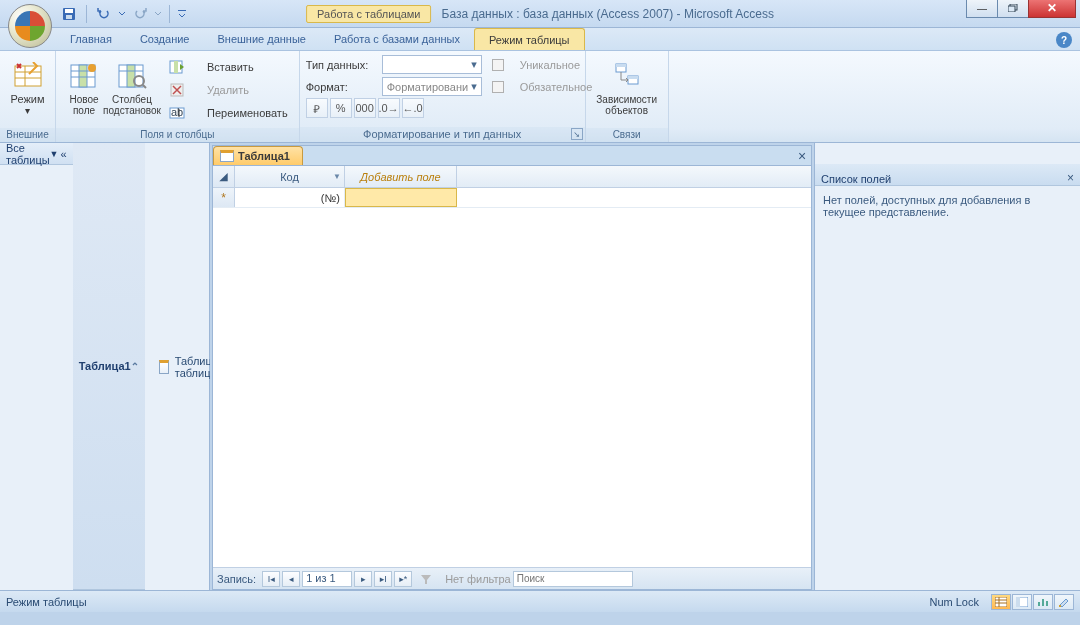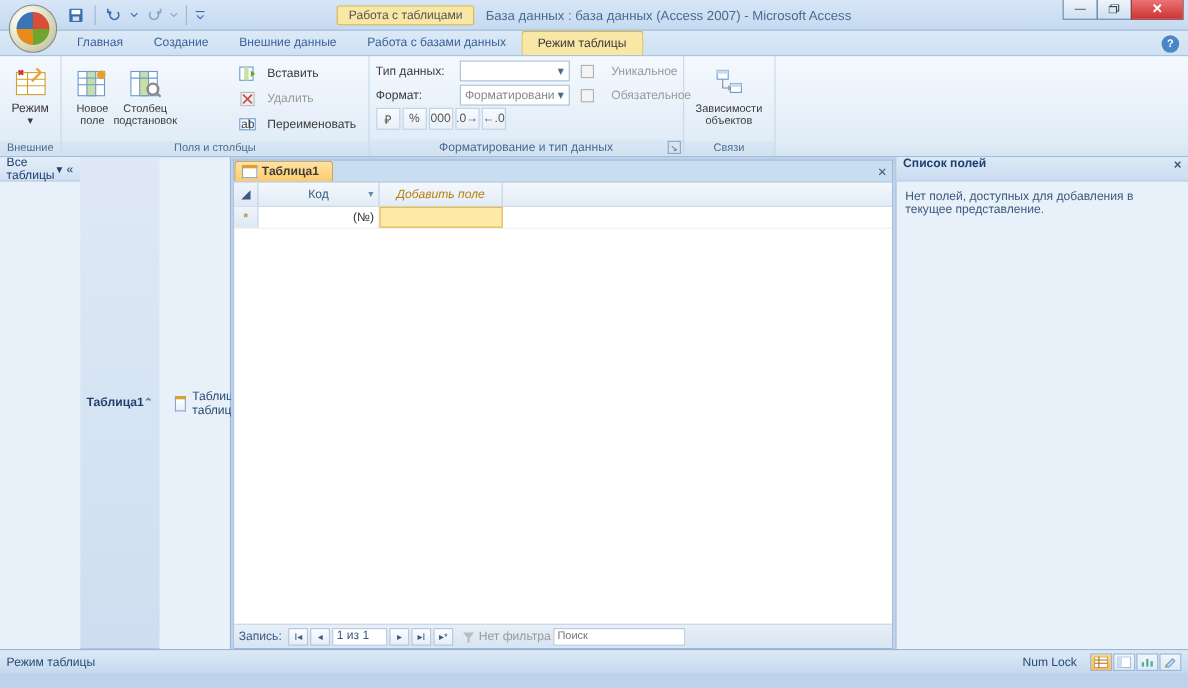--- a/index.html
+++ b/index.html
@@ -29,21 +29,21 @@
 .ribbon { height: 92px; background: linear-gradient(#f4f9fe, #e1ecf7 85%, #d5e4f2); display: flex; border-bottom: 1px solid #9cb6d6; }
 .rgroup { border-right: 1px solid #c6d7ea; display: flex; flex-direction: column; }
 .rgroup-body { flex: 1; display: flex; align-items: flex-start; padding: 3px 4px; }
 .rgroup-label { text-align: center; font-size: 10px; color: #4a6b8f; padding: 1px 0 2px; background: rgba(200,220,240,.3); position: relative; }
 .dlauncher { position: absolute; right: 2px; top: 1px; width: 12px; height: 12px; border: 1px solid #8aa6c6; font-size: 8px; color: #4a6b8f; display: flex; align-items: center; justify-content: center; }
 .big-btn { display: flex; flex-direction: column; align-items: center; justify-content: center; width: 48px; height: 68px; padding: 2px; text-align: center; color: #3b3b3b; border: 1px solid transparent; border-radius: 3px; }
 .big-btn.active { background: linear-gradient(#ffd97a,#ffb950); border-color: #d09030; }
 .big-btn .ico { width: 32px; height: 32px; margin-bottom: 2px; display: flex; align-items: center; justify-content: center; }
 .big-btn .lbl { font-size: 10px; line-height: 11px; }
 .small-btn-row { display: flex; flex-direction: column; gap: 2px; padding: 2px; }
-.small-btn { display: flex; align-items: center; gap: 4px; padding: 2px 4px; color: #3b3b3b; border: 1px solid transparent; border-radius: 2px; height: 21px; margin-left: 48px; }
+.small-btn { display: flex; align-items: center; gap: 16px; padding: 2px 4px; color: #3b3b3b; border: 1px solid transparent; border-radius: 2px; height: 21px; }
 .small-btn.disabled { color: #9a9a9a; }
 .small-btn .ico { width: 28px; height: 16px; display: flex; align-items: center; justify-content: center; }
 .form-row { display: flex; align-items: center; gap: 4px; height: 21px; padding: 0 2px; }
 .form-lbl { color: #3b3b3b; font-size: 11px; min-width: 72px; }
 .combo { height: 19px; border: 1px solid #a8bdd8; background: #fff; display: flex; align-items: center; padding: 0 4px; min-width: 100px; font-size: 10px; color: #888; }
 .combo .dd { margin-left: auto; color: #4a6b8f; }
 .checkbox { display: flex; align-items: center; gap: 16px; color: #9a9a9a; height: 21px; padding: 0 2px; }
 .checkbox .cb { width: 12px; height: 12px; border: 1px solid #b0b0b0; background: #f4f4f4; }
 .numfmt-row { display: flex; gap: 2px; padding: 0 2px; }
 .numfmt-btn { width: 22px; height: 20px; border: 1px solid #c0d0e4; background: linear-gradient(#f8fbfe,#e8f0f8); display: flex; align-items: center; justify-content: center; font-size: 10px; color: #555; }
@@ -74,27 +74,27 @@
 .ds-row { display: flex; height: 20px; border-bottom: 1px solid #e4ecf4; }
 .ds-row .rowhdr { width: 22px; background: linear-gradient(#eef4fa,#dde8f4); border-right: 1px solid #c0d0e4; display: flex; align-items: center; justify-content: center; color: #b07820; font-size: 12px; }
 .ds-cell { border-right: 1px solid #e4ecf4; display: flex; align-items: center; padding: 0 4px; color: #333; }
 .ds-cell.col1 { width: 110px; justify-content: flex-end; }
 .ds-cell.addcol { width: 112px; background: #ffe9a8; border: 1px solid #d9b84a; }
 .ds-filler { flex: 1; background: #fff; }
 .recordnav { height: 22px; background: linear-gradient(#e8f0f8,#d6e4f2); border-top: 1px solid #c0d0e4; display: flex; align-items: center; padding: 0 4px; gap: 2px; color: #3a5a7f; }
 .recordnav .rn-lbl { margin-right: 4px; }
 .rn-btn { width: 18px; height: 16px; border: 1px solid #b4c8dc; background: linear-gradient(#fcfdff,#e6eef6); display: flex; align-items: center; justify-content: center; font-size: 9px; }
 .rn-input { width: 50px; height: 16px; border: 1px solid #b4c8dc; background: #fff; padding: 0 3px; font-size: 10px; }
-.rn-filter { display: flex; align-items: center; gap: 3px; color: #9a9a9a; margin-left: 6px; }
+.rn-filter { display: flex; align-items: center; gap: 13px; color: #9a9a9a; margin-left: 6px; }
 .rn-search { margin-left: 0; }
 .rn-search input { height: 16px; width: 120px; border: 1px solid #b4c8dc; padding: 0 3px; font-size: 10px; }
 
 
 .fieldpane { width: 266px; background: #e8f0f9; border-left: 1px solid #9cb6d6; display: flex; flex-direction: column; }
-.fieldpane-header { height: 22px; background: linear-gradient(#dce9f6,#c9dcf0); border-bottom: 1px solid #b0c6de; display: flex; align-items: flex-start; padding: 0 6px; color: #1f3f6f; font-weight: bold; }
+.fieldpane-header { height: 22px; background: linear-gradient(#dce9f6,#c9dcf0); border-bottom: 1px solid #b0c6de; display: flex; align-items: flex-end; padding: 0 6px; color: #1f3f6f; font-weight: normal; margin-top: 21px; }
 .fieldpane-header .x { margin-left: auto; font-size: 12px; color: #3a5a7f; cursor: default; }
 .fieldpane-body { padding: 8px; color: #3a5a7f; font-size: 11px; }
 
 
 .statusbar { height: 22px; background: linear-gradient(#dce9f6,#c5d9ee); border-top: 1px solid #9cb6d6; display: flex; align-items: center; padding: 0 6px; color: #2a4b73; }
 .statusbar .right { margin-left: auto; display: flex; align-items: center; gap: 12px; }
 .view-btns { display: flex; gap: 1px; }
 .view-btn { width: 20px; height: 16px; border: 1px solid #9cb6d6; background: linear-gradient(#f0f6fb,#dce9f5); display: flex; align-items: center; justify-content: center; font-size: 9px; }
 
 svg { display: block; }

